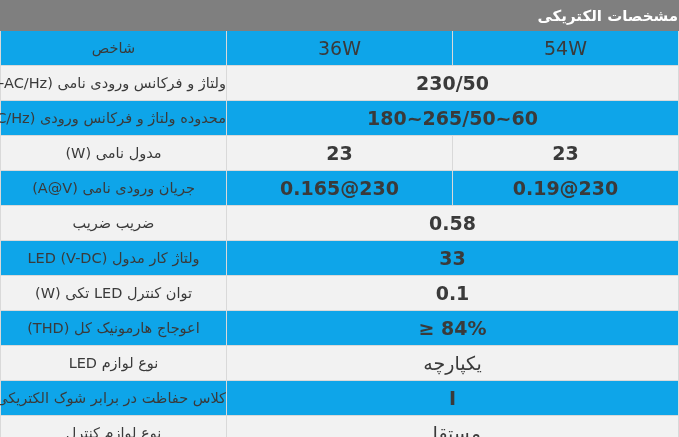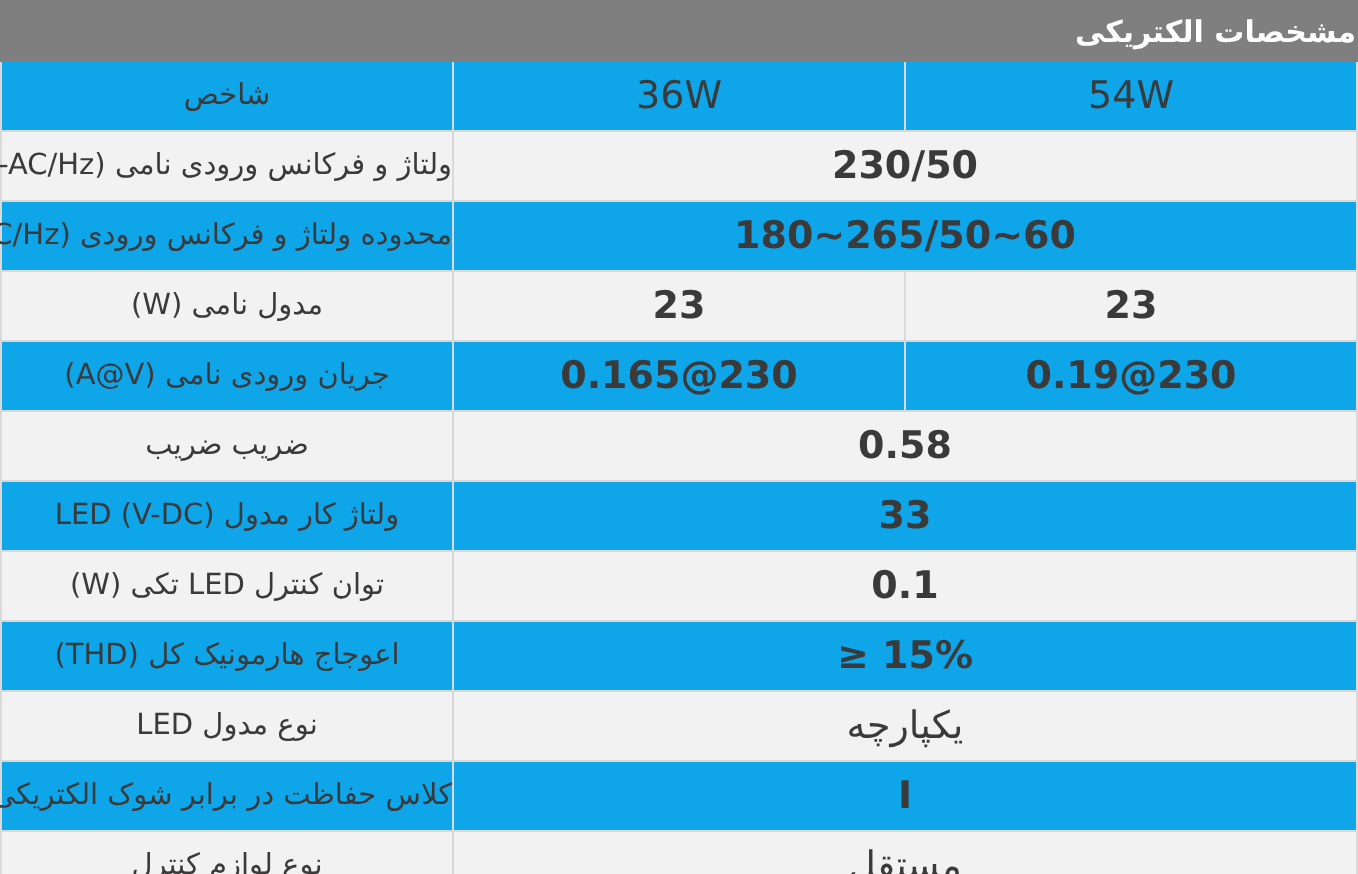--- a/index.html
+++ b/index.html
@@ -112,27 +112,27 @@
       <td class="val-cell full ltr" colspan="2">33</td>
       <td class="label-cell">ولتاژ کار مدول LED (V-DC)</td>
     </tr>
 
     <tr class="row-alt">
       <td class="val-cell full ltr" colspan="2">0.1</td>
       <td class="label-cell">توان کنترل LED تکی (W)</td>
     </tr>
 
     <tr class="row-plain">
-      <td class="val-cell full ltr" colspan="2">≥ 15%</td>
+      <td class="val-cell full ltr" colspan="2">≥ 84%</td>
       <td class="label-cell">اعوجاج هارمونیک کل (THD)</td>
     </tr>
 
     <tr class="row-alt">
       <td class="val-cell full" colspan="2">یکپارچه</td>
-      <td class="label-cell">نوع مدول LED</td>
+      <td class="label-cell">نوع لوازم LED</td>
     </tr>
 
     <tr class="row-plain">
       <td class="val-cell full ltr" colspan="2">I</td>
       <td class="label-cell">کلاس حفاظت در برابر شوک الکتریکی</td>
     </tr>
 
     <tr class="row-alt">
       <td class="val-cell full" colspan="2">مستقل</td>
       <td class="label-cell">نوع لوازم کنترل</td>

